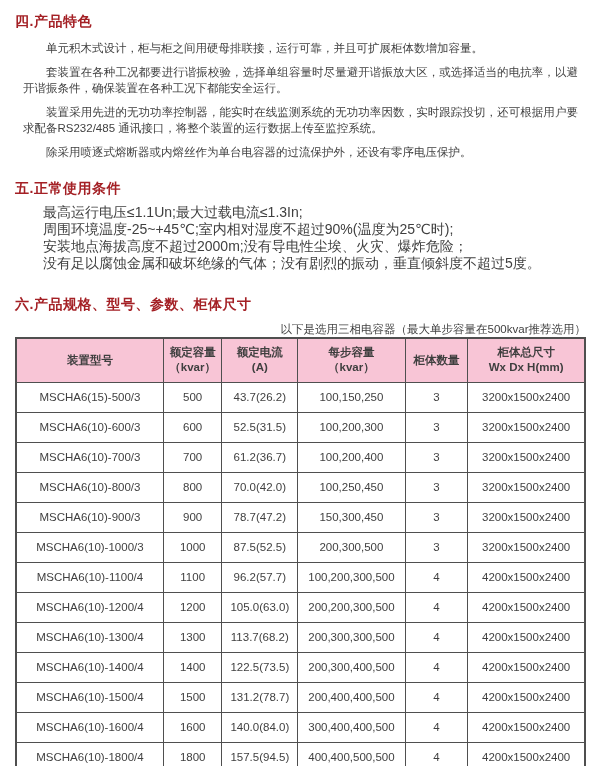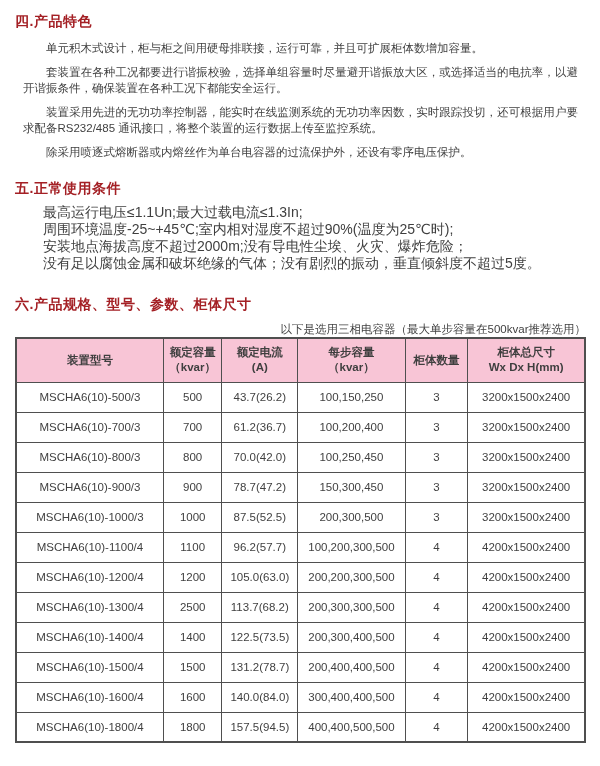--- a/index.html
+++ b/index.html
@@ -116,24 +116,32 @@
               <div>柜体数量</div>
             </th>
             <th>
               <div>柜体总尺寸</div>
               <div>Wx Dx H(mm)</div>
             </th>
           </tr>
       </thead>
       <tbody>
           <tr>
-            <td>MSCHA6(10)-500/3</td>
+            <td>MSCHA6(15)-500/3</td>
             <td>500</td>
             <td>43.7(26.2)</td>
             <td>100,150,250</td>
+            <td>3</td>
+            <td>3200x1500x2400</td>
+          </tr>
+          <tr>
+            <td>MSCHA6(10)-600/3</td>
+            <td>600</td>
+            <td>52.5(31.5)</td>
+            <td>100,200,300</td>
             <td>3</td>
             <td>3200x1500x2400</td>
           </tr>
           <tr>
             <td>MSCHA6(10)-700/3</td>
             <td>700</td>
             <td>61.2(36.7)</td>
             <td>100,200,400</td>
             <td>3</td>
             <td>3200x1500x2400</td>
@@ -173,21 +181,21 @@
           <tr>
             <td>MSCHA6(10)-1200/4</td>
             <td>1200</td>
             <td>105.0(63.0)</td>
             <td>200,200,300,500</td>
             <td>4</td>
             <td>4200x1500x2400</td>
           </tr>
           <tr>
             <td>MSCHA6(10)-1300/4</td>
-            <td>2500</td>
+            <td>1300</td>
             <td>113.7(68.2)</td>
             <td>200,300,300,500</td>
             <td>4</td>
             <td>4200x1500x2400</td>
           </tr>
           <tr>
             <td>MSCHA6(10)-1400/4</td>
             <td>1400</td>
             <td>122.5(73.5)</td>
             <td>200,300,400,500</td>

